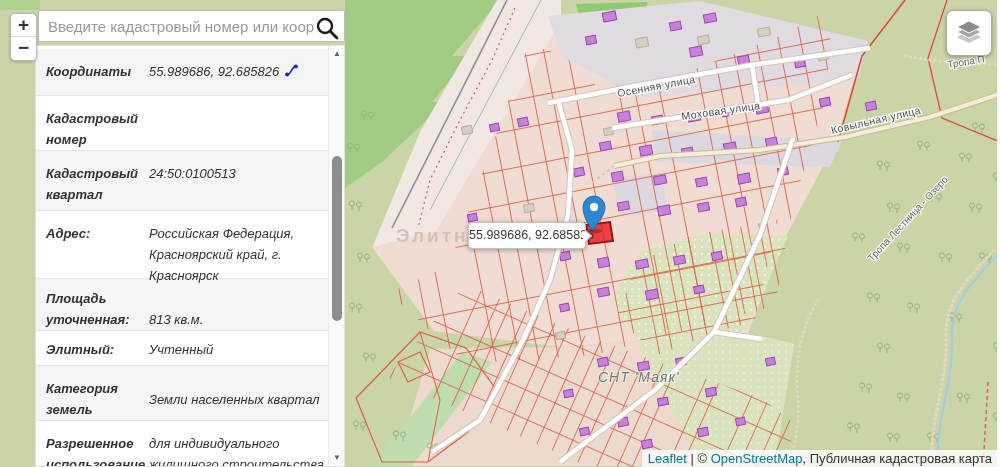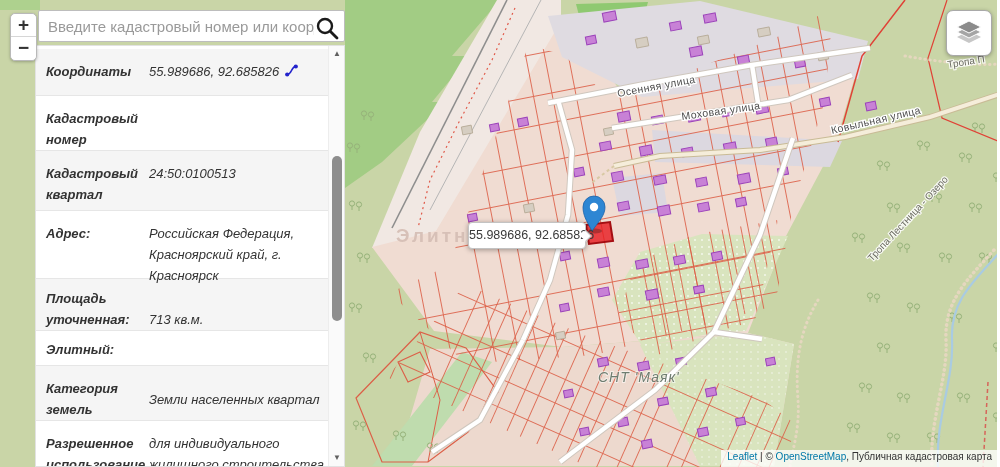--- a/index.html
+++ b/index.html
@@ -49,21 +49,21 @@
 
   
   .map-tooltip { position:absolute; left:468px; top:222px; width:118px; height:27px; background:#fff;
     border:1px solid #c3c3c3; border-radius:4px; box-shadow:0 1px 5px rgba(0,0,0,.35); z-index:20;
     font-size:12.5px; color:#3a3a3a; text-align:center; line-height:25px; white-space:nowrap; }
   .map-tooltip .tip-arrow { position:absolute; right:-5px; top:9px; width:8px; height:8px; background:#fff;
     border-right:1px solid #c3c3c3; border-top:1px solid #c3c3c3; transform:rotate(45deg); }
 
   
   .attribution { position:absolute; right:3px; bottom:0; height:17px; background:rgba(255,255,255,.78);
-    z-index:25; font-size:10px; color:#333; padding:1px 5px 0 6px; white-space:nowrap; }
+    z-index:25; font-size:13px; color:#333; padding:1px 5px 0 6px; white-space:nowrap; }
   .attribution a { color:#0078A8; text-decoration:none; cursor:pointer; }
 
   .edge-strip { position:absolute; right:0; top:0; width:3px; height:467px; background:#fff; z-index:40; }
 
   
   text.street { font-family:"Liberation Sans",sans-serif; font-size:10.5px; fill:#4f4f4f;
     paint-order:stroke; stroke:#ffffff; stroke-width:2.6px; letter-spacing:.4px; }
   text.path-lbl { font-family:"Liberation Sans",sans-serif; font-size:10px; fill:#6b6b60;
     paint-order:stroke; stroke:rgba(255,255,255,.85); stroke-width:2.4px; }
   text.snt-lbl { font-family:"Liberation Sans",sans-serif; font-size:14px; fill:#6e7d70; font-style:italic;
@@ -488,24 +488,25 @@
       <div class="row r3">
         <div class="lbl">Кадастровый квартал</div>
         <div class="val">24:50:0100513</div>
       </div>
       <div class="row r4">
         <div class="lbl">Адрес:</div>
         <div class="val">Российская Федерация, Красноярский край, г. Красноярск</div>
       </div>
       <div class="row r5">
         <div class="lbl">Площадь уточненная:</div>
-        <div class="val">713 кв.м.</div>
+        <div class="val">813 кв.м.</div>
       </div>
       <div class="row r6">
         <div class="lbl">Элитный:</div>
+        <div class="val">Учтенный</div>
       </div>
       <div class="row r7">
         <div class="lbl">Категория земель</div>
         <div class="val">Земли населенных квартал</div>
       </div>
       <div class="row r8">
         <div class="lbl">Разрешенное использование</div>
         <div class="val">для индивидуального жилищного строительства (код</div>
       </div>
     </div>

